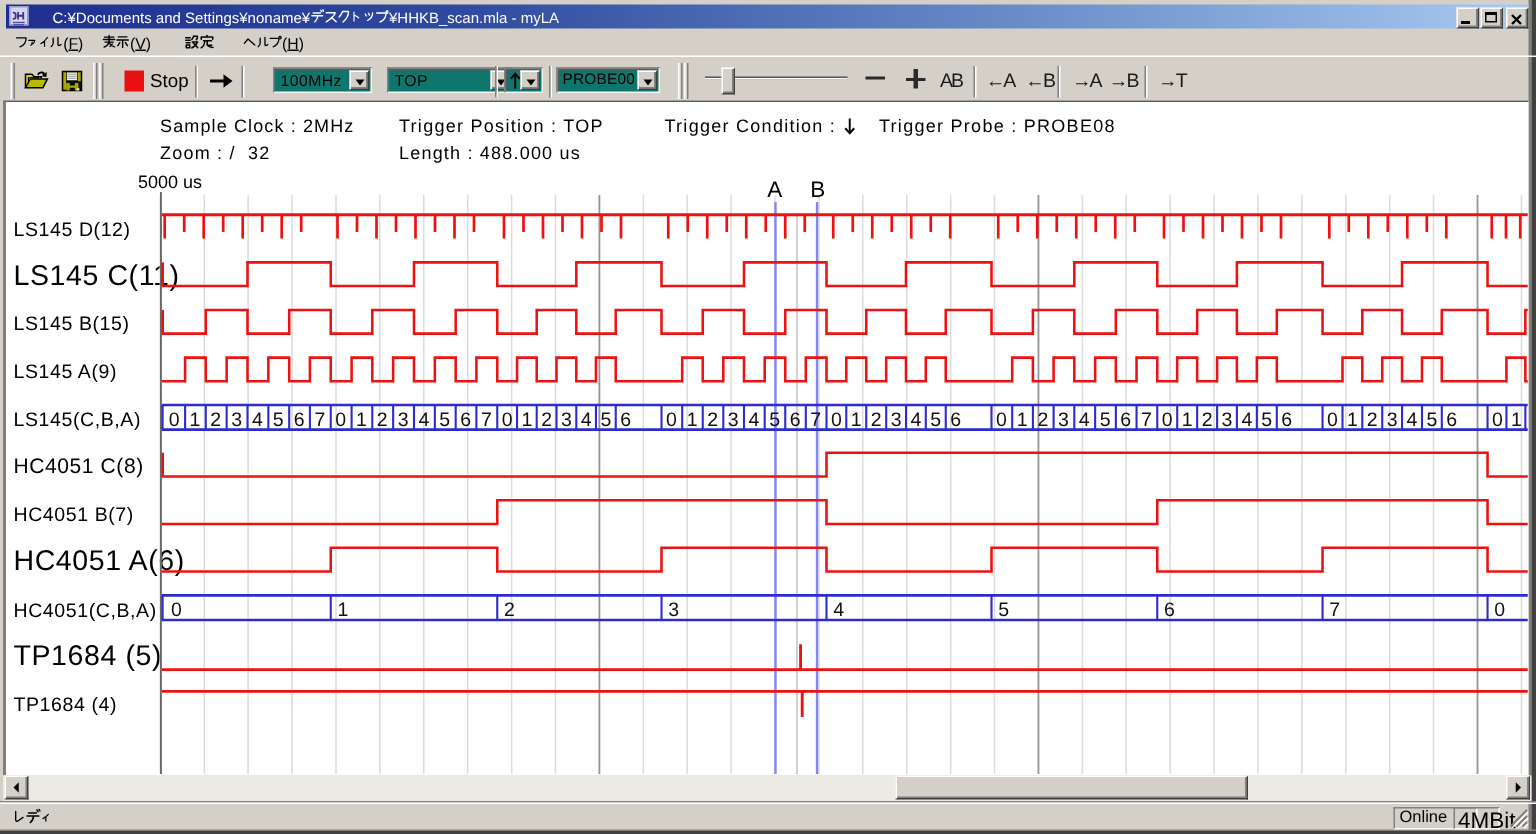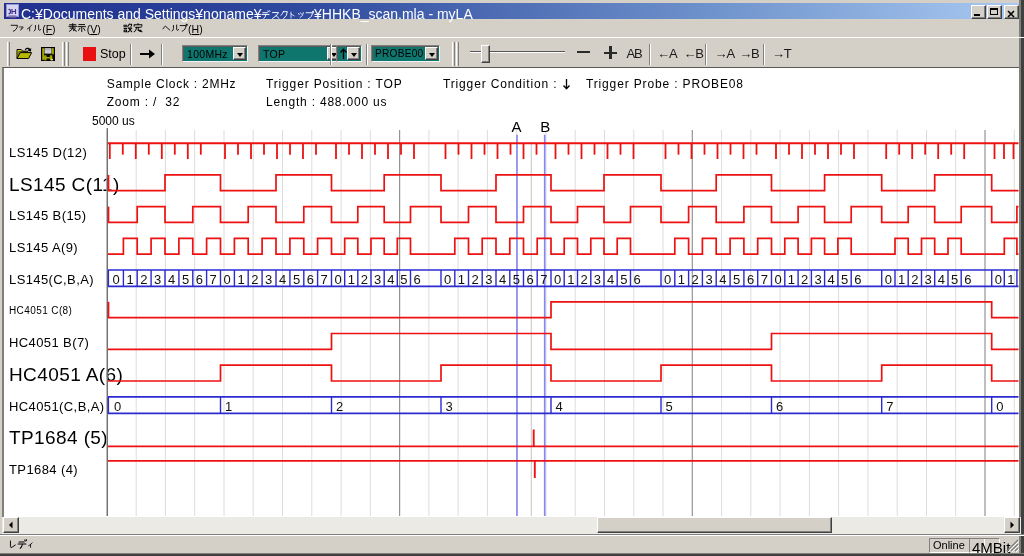--- a/index.html
+++ b/index.html
@@ -18,21 +18,21 @@
 <div class="abs" style="left:1021px;top:0;width:3px;height:556px;background:#404040"></div>
 <div class="abs" style="left:0;top:553px;width:1024px;height:3px;background:#808078;border-bottom:2px solid #404040"></div>
 
 <div class="abs" style="left:4px;top:2.5px;width:1015px;height:16.5px;background:linear-gradient(90deg,#1f2f8f 0%,#2f4a9f 30%,#6f93cc 70%,#a9c9f1 100%)"></div>
 <div class="abs" style="left:6px;top:4px;width:13px;height:13px;background:#d6d4f4;border:1px solid #9a98c8">
  <svg width="11" height="11" viewBox="0 0 11 11">
       <path d="M1.5 1.5 Q3.5 1 3.5 3.5 Q3.5 6 1.5 5.5 M5 1 V6 M5 3.5 H8 M8.5 1 V6" stroke="#403088" stroke-width="1.2" fill="none"></path>
       <path d="M1.5 8 H9.5 M2 9.5 H9" stroke="#605098" stroke-width="1" fill="none"></path>
     </svg>
 </div>
-<div class="abs" style="left:21px;top:5.5px;font-size:14px;color:#fff;letter-spacing:0px;white-space:nowrap">C:¥Documents and Settings¥noname¥<svg style="display:inline-block;width:9.2px;height:10px;vertical-align:-1px" viewBox="0 0 12 12">
+<div class="abs" style="left:35px;top:5.5px;font-size:10px;color:#fff;letter-spacing:0px;white-space:nowrap">C:¥Documents and Settings¥noname¥<svg style="display:inline-block;width:9.2px;height:10px;vertical-align:-1px" viewBox="0 0 12 12">
       <path d="M2.4 3 H8.6 M1.2 5.4 H10.6 M6.4 5.4 Q6.2 8.6 3.8 10.6 M9 .7 L9.9 1.9 M10.8 .2 L11.7 1.4" fill="none" stroke="#fff" stroke-width="1.22" stroke-linecap="round" stroke-linejoin="round"></path>
     </svg><svg style="display:inline-block;width:9.2px;height:10px;vertical-align:-1px" viewBox="0 0 12 12">
       <path d="M2 2.8 H9.8 Q8.6 6.6 2 10.6 M6.4 6.6 Q8.6 8.6 10.6 10.6" fill="none" stroke="#fff" stroke-width="1.22" stroke-linecap="round" stroke-linejoin="round"></path>
     </svg><svg style="display:inline-block;width:9.2px;height:10px;vertical-align:-1px" viewBox="0 0 12 12">
       <path d="M4.4 1.6 Q3.4 4.4 1.4 6.4 M4.4 1.6 H9.6 Q9.6 6.8 4.8 10.8" fill="none" stroke="#fff" stroke-width="1.22" stroke-linecap="round" stroke-linejoin="round"></path>
     </svg><svg style="display:inline-block;width:7.5px;height:10px;vertical-align:-1px" viewBox="0 0 12 12">
       <path d="M3.2 1.4 V10.8 M3.2 4.4 Q5.8 5.8 8.2 7.4" fill="none" stroke="#fff" stroke-width="1.22" stroke-linecap="round" stroke-linejoin="round"></path>
     </svg><svg style="display:inline-block;width:8.3px;height:10px;vertical-align:-1px" viewBox="0 0 12 12">
       <path d="M2.2 3.6 L3.2 5.4 M5.2 2.9 L6.2 4.7 M9.2 2.6 Q9.2 7.4 4.4 9.8" fill="none" stroke="#fff" stroke-width="1.22" stroke-linecap="round" stroke-linejoin="round"></path>
     </svg><svg style="display:inline-block;width:9.2px;height:10px;vertical-align:-1px" viewBox="0 0 12 12">
@@ -155,21 +155,21 @@
     </svg></div>
 <div class="abs" style="left:586px;top:76.5px;font-size:12px;letter-spacing:.85px">Trigger Probe : PROBE08</div>
 <div class="abs" style="left:106.7px;top:95px;font-size:12px;letter-spacing:.8px">Zoom : /&nbsp; 32</div>
 <div class="abs" style="left:266px;top:95px;font-size:12px;letter-spacing:.8px">Length : 488.000 us</div>
 <div class="abs" style="left:92px;top:113.5px;font-size:12px">5000 us</div>
 <div style="position:absolute;left:9px;top:145.8px;font-size:13px;line-height:13px;letter-spacing:.4px;white-space:nowrap">LS145 D(12)</div>
 <div style="position:absolute;left:9px;top:177.5px;font-size:19px;line-height:13px;letter-spacing:.4px;white-space:nowrap">LS145 C(11)</div>
 <div style="position:absolute;left:9px;top:209.2px;font-size:13px;line-height:13px;letter-spacing:.4px;white-space:nowrap">LS145 B(15)</div>
 <div style="position:absolute;left:9px;top:241.0px;font-size:13px;line-height:13px;letter-spacing:.4px;white-space:nowrap">LS145 A(9)</div>
 <div style="position:absolute;left:9px;top:272.7px;font-size:13px;line-height:13px;letter-spacing:.4px;white-space:nowrap">LS145(C,B,A)</div>
-<div style="position:absolute;left:9px;top:304.4px;font-size:10px;line-height:13px;letter-spacing:.4px;white-space:nowrap">HC4051 C(8)</div>
+<div style="position:absolute;left:9px;top:304.4px;font-size:14px;line-height:13px;letter-spacing:.4px;white-space:nowrap">HC4051 C(8)</div>
 <div style="position:absolute;left:9px;top:336.1px;font-size:13px;line-height:13px;letter-spacing:.4px;white-space:nowrap">HC4051 B(7)</div>
 <div style="position:absolute;left:9px;top:367.8px;font-size:19px;line-height:13px;letter-spacing:.4px;white-space:nowrap">HC4051 A(6)</div>
 <div style="position:absolute;left:9px;top:399.6px;font-size:13px;line-height:13px;letter-spacing:.4px;white-space:nowrap">HC4051(C,B,A)</div>
 <div style="position:absolute;left:9px;top:431.3px;font-size:19px;line-height:13px;letter-spacing:.4px;white-space:nowrap">TP1684 (5)</div>
 <div style="position:absolute;left:9px;top:463.0px;font-size:13px;line-height:13px;letter-spacing:.4px;white-space:nowrap">TP1684 (4)</div>
 <svg style="position:absolute;left:90px;top:110px" width="930" height="406" viewBox="0 0 930 406" font-family="'Liberation Sans',sans-serif">
     <line x1="16.9" y1="20.0" x2="16.9" y2="406.0" stroke="#dcdcdc" stroke-width="1.0"></line>
     <line x1="46.2" y1="20.0" x2="46.2" y2="406.0" stroke="#dcdcdc" stroke-width="1.0"></line>
     <line x1="75.4" y1="20.0" x2="75.4" y2="406.0" stroke="#dcdcdc" stroke-width="1.0"></line>
     <line x1="104.7" y1="20.0" x2="104.7" y2="406.0" stroke="#dcdcdc" stroke-width="1.0"></line>

